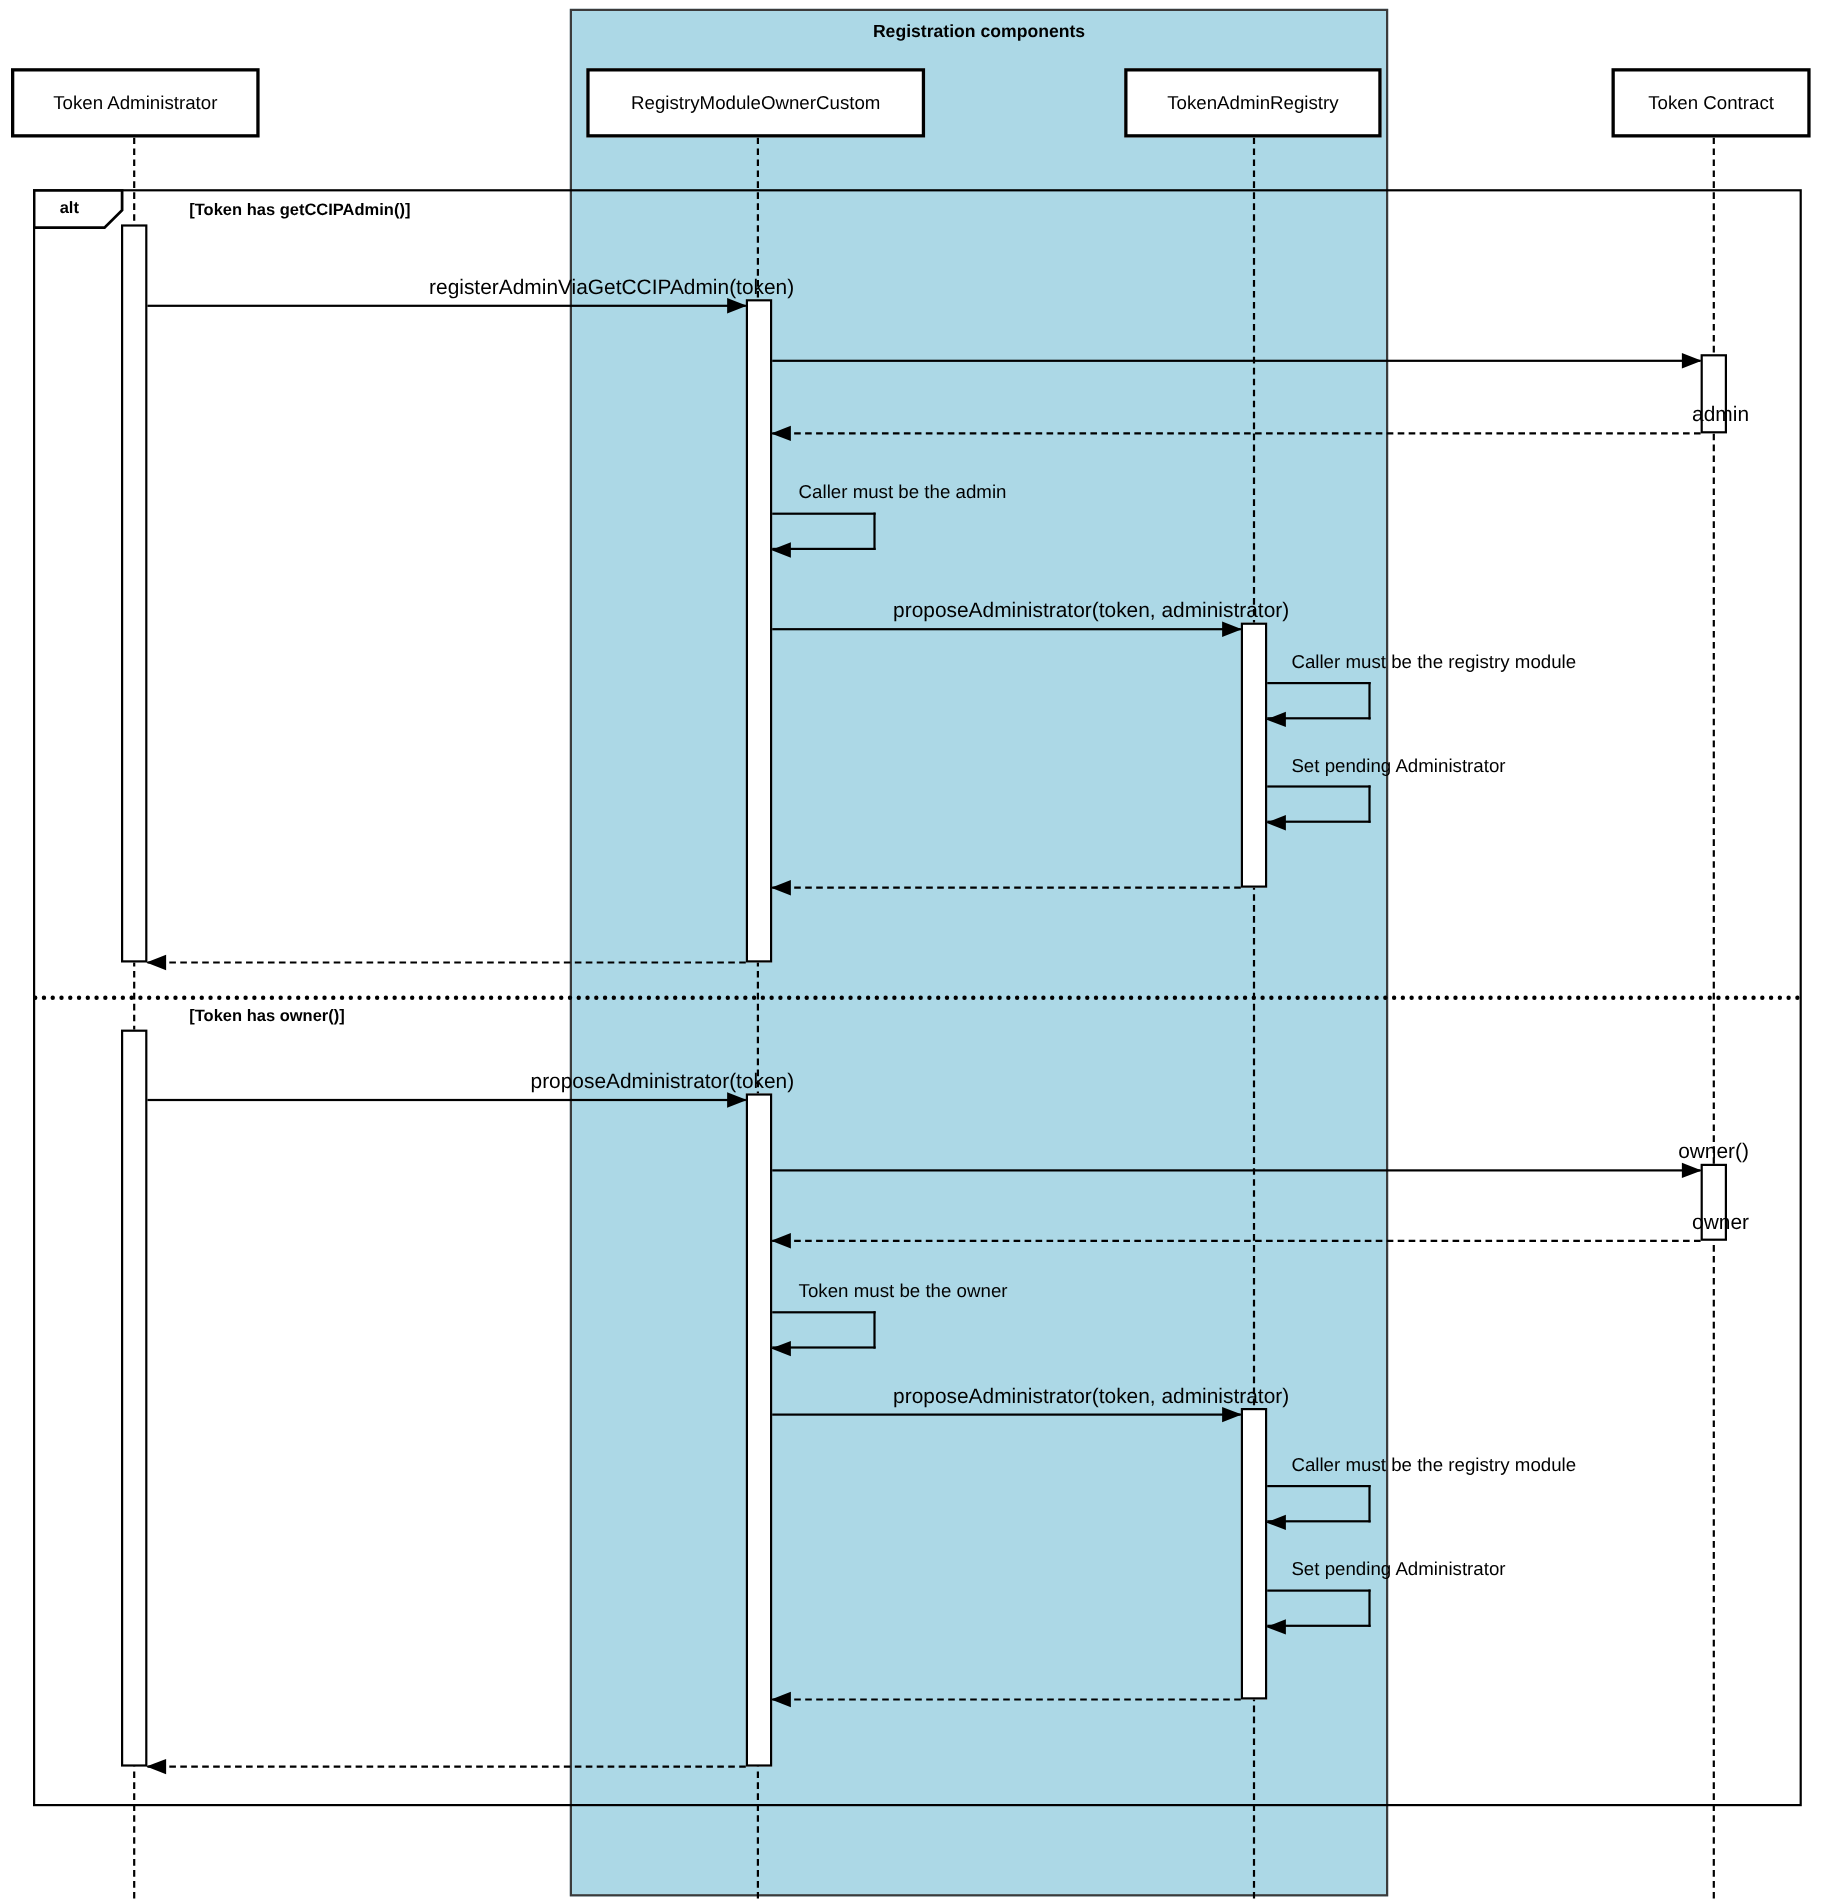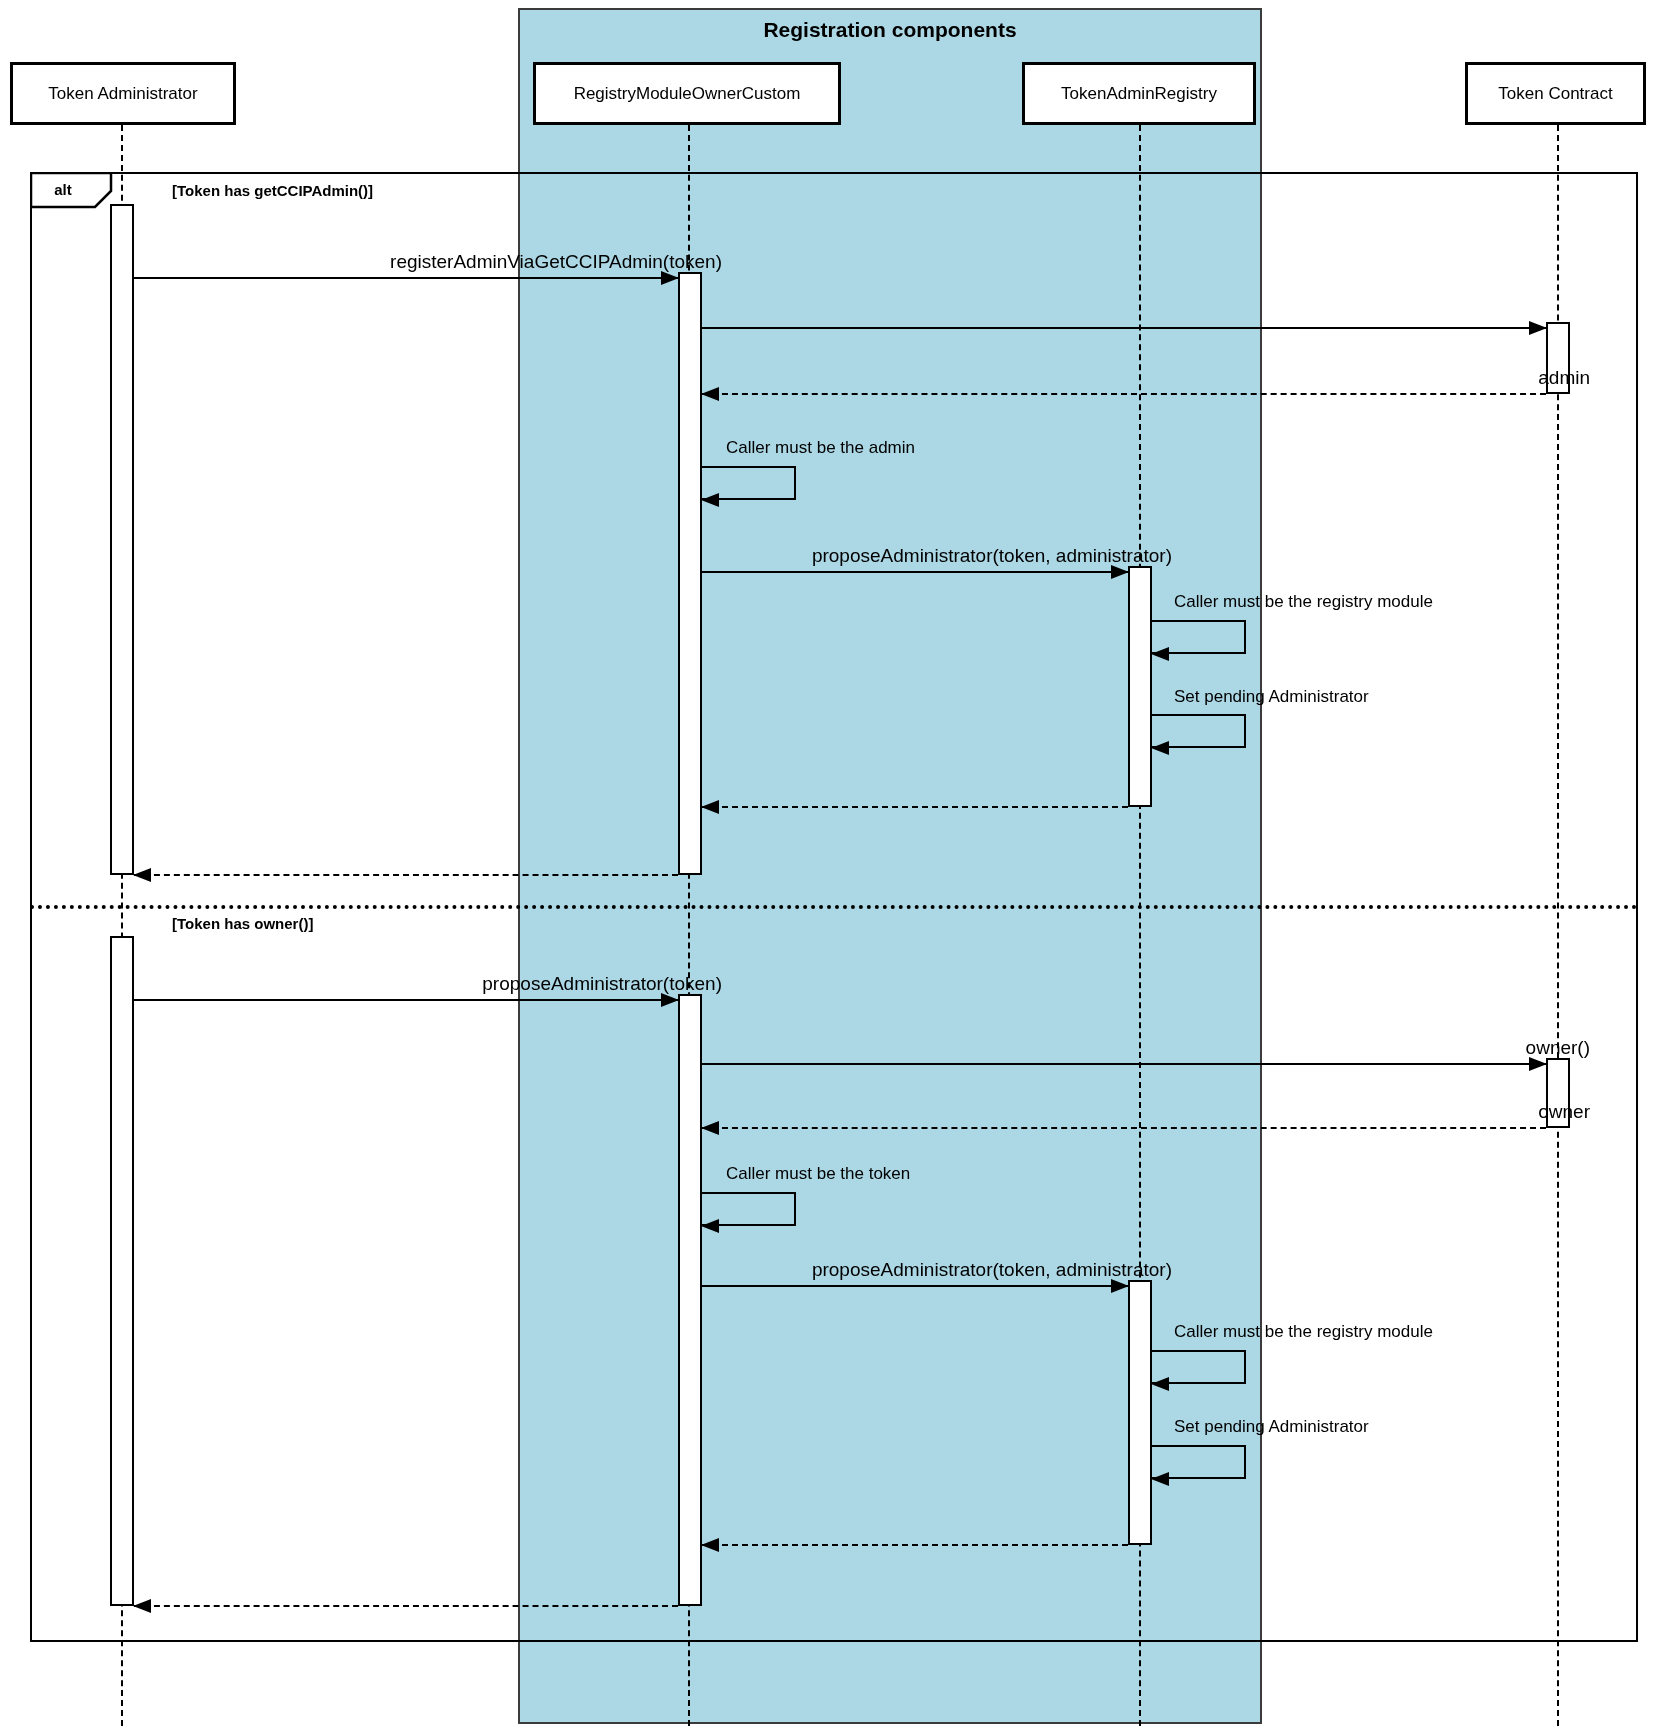--- a/index.html
+++ b/index.html
@@ -2,21 +2,21 @@
 <html><head>
 <meta charset="utf-8">
 <style>
   html,body{margin:0;padding:0;background:#ffffff;}
   body{width:1662px;height:1730px;font-family:"Liberation Sans",sans-serif;color:#000;}
   .canvas{position:relative;width:1662px;height:1730px;overflow:hidden;background:#fff;}
 
   .region{position:absolute;left:518px;top:8px;width:744px;height:1716px;
           background:#ACD8E6;border:2px solid #3b3b3b;box-sizing:border-box;}
   .region-title{position:absolute;left:518px;top:18px;width:744px;height:24px;
-          text-align:center;font-weight:bold;font-size:21px;line-height:24px;}
+          text-align:center;font-weight:bold;font-size:16px;line-height:24px;}
 
   .lifeline{position:absolute;width:0;border-left:2px dashed #000;top:125px;height:1601px;}
 
   .pbox{position:absolute;top:62px;height:63px;background:#fff;border:3px solid #000;
         box-sizing:border-box;display:flex;align-items:center;justify-content:center;
         font-size:17px;}
 
   .frame{position:absolute;left:30px;top:172px;width:1608px;height:1470px;
          border:2px solid #000;box-sizing:border-box;background:transparent;}
   .frame-op{position:absolute;left:30px;top:172px;width:66px;height:34px;
@@ -135,21 +135,21 @@
   <div class="mlabel" style="left:702px;top:1038px;width:844px;">owner()</div>
   <div class="msg" style="left:702px;top:1063px;width:844px;">
       <span class="head-r"></span>
     </div>
 
   <div class="mlabel" style="left:702px;top:1102px;width:844px;">owner</div>
   <div class="msg dashed" style="left:702px;top:1127px;width:844px;">
       <span class="head-l"></span>
     </div>
 
-  <div class="slabel" style="left:726px;top:1164px;">Caller must be the token</div>
+  <div class="slabel" style="left:726px;top:1164px;">Token must be the owner</div>
   <div class="selfloop" style="left:702px;top:1192px;">
       <span class="head-l"></span>
     </div>
 
   <div class="mlabel" style="left:702px;top:1260px;width:426px;">proposeAdministrator(token, administrator)</div>
   <div class="msg" style="left:702px;top:1285px;width:426px;">
       <span class="head-r"></span>
     </div>
 
   <div class="slabel" style="left:1174px;top:1322px;">Caller must be the registry module</div>

